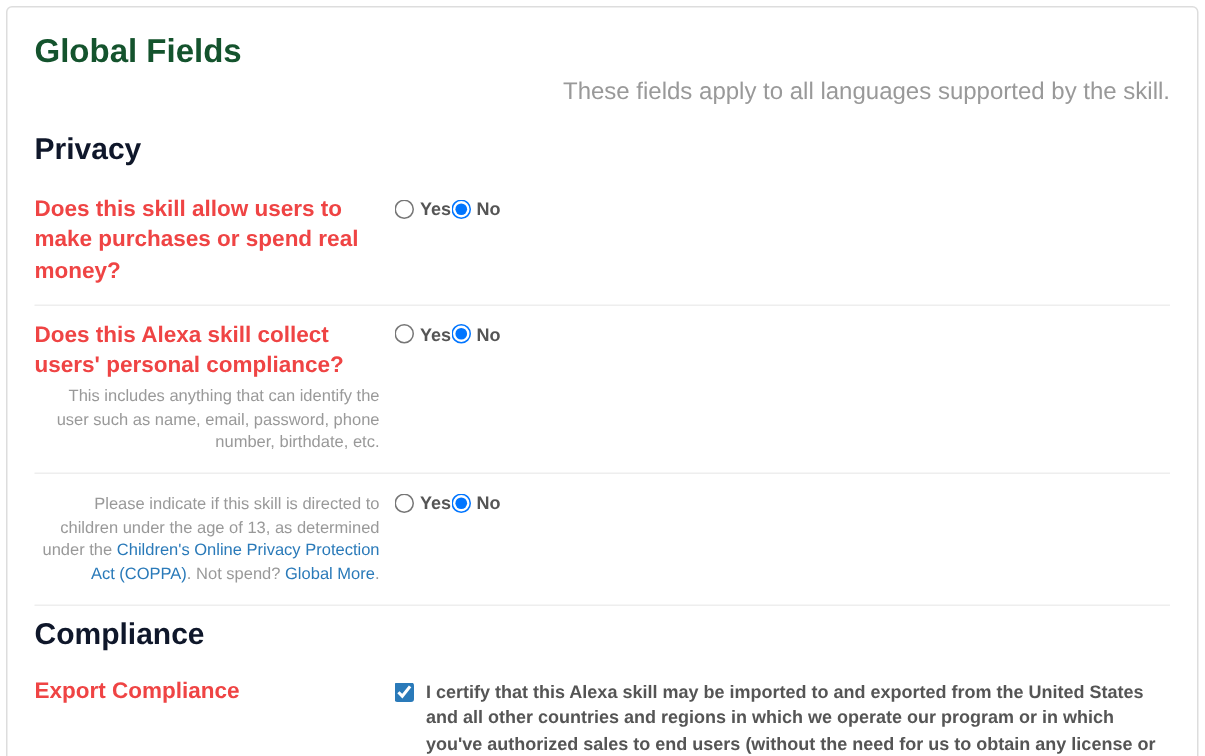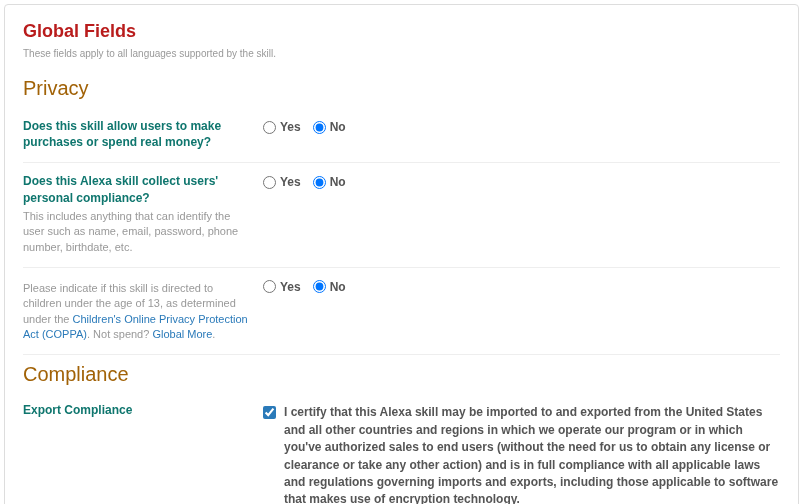--- a/index.html
+++ b/index.html
@@ -10,72 +10,73 @@
 }
 .panel {
   border: 1px solid #ddd;
   border-radius: 4px;
   background: #fff;
   padding: 16px 18px 18px 18px;
   width: 795px;
   min-height: 496px;
 }
 h1 {
-  font-size: 18px;
+  font-size: 22px;
   font-weight: 700;
-  color: #b91c1c;
+  color: #14532d;
   margin-bottom: 6px;
 }
 .subtitle {
-  font-size: 10px;
+  font-size: 16px;
   color: #999;
   margin-bottom: 18px;
+  text-align: right;
 }
 h2 {
   font-size: 20px;
-  font-weight: 400;
-  color: #a16207;
+  font-weight: 700;
+  color: #0f172a;
   margin-bottom: 8px;
   margin-top: 8px;
 }
 .row {
   display: flex;
   border-bottom: 1px solid #eee;
   padding: 10px 0 12px 0;
 }
 .row:last-of-type { border-bottom: none; }
 .left {
   width: 240px;
   flex-shrink: 0;
   padding-right: 10px;
 }
 .question {
-  font-size: 12px;
+  font-size: 15px;
   font-weight: 700;
-  color: #0f766e;
+  color: #ef4444;
   line-height: 1.35;
 }
 .helper {
   font-size: 11px;
   color: #999;
   line-height: 1.4;
   margin-top: 3px;
+  text-align: right;
 }
 .helper a, .link {
   color: #2a7ab9;
   text-decoration: none;
   cursor: pointer;
 }
 .right {
   flex: 1;
   padding-top: 2px;
 }
 .radio-group {
   display: flex;
-  gap: 12px;
   align-items: center;
 }
 .radio-item {
   display: inline-flex;
   align-items: center;
   gap: 4px;
   font-size: 12px;
   font-weight: 700;
   color: #555;
   cursor: pointer;

